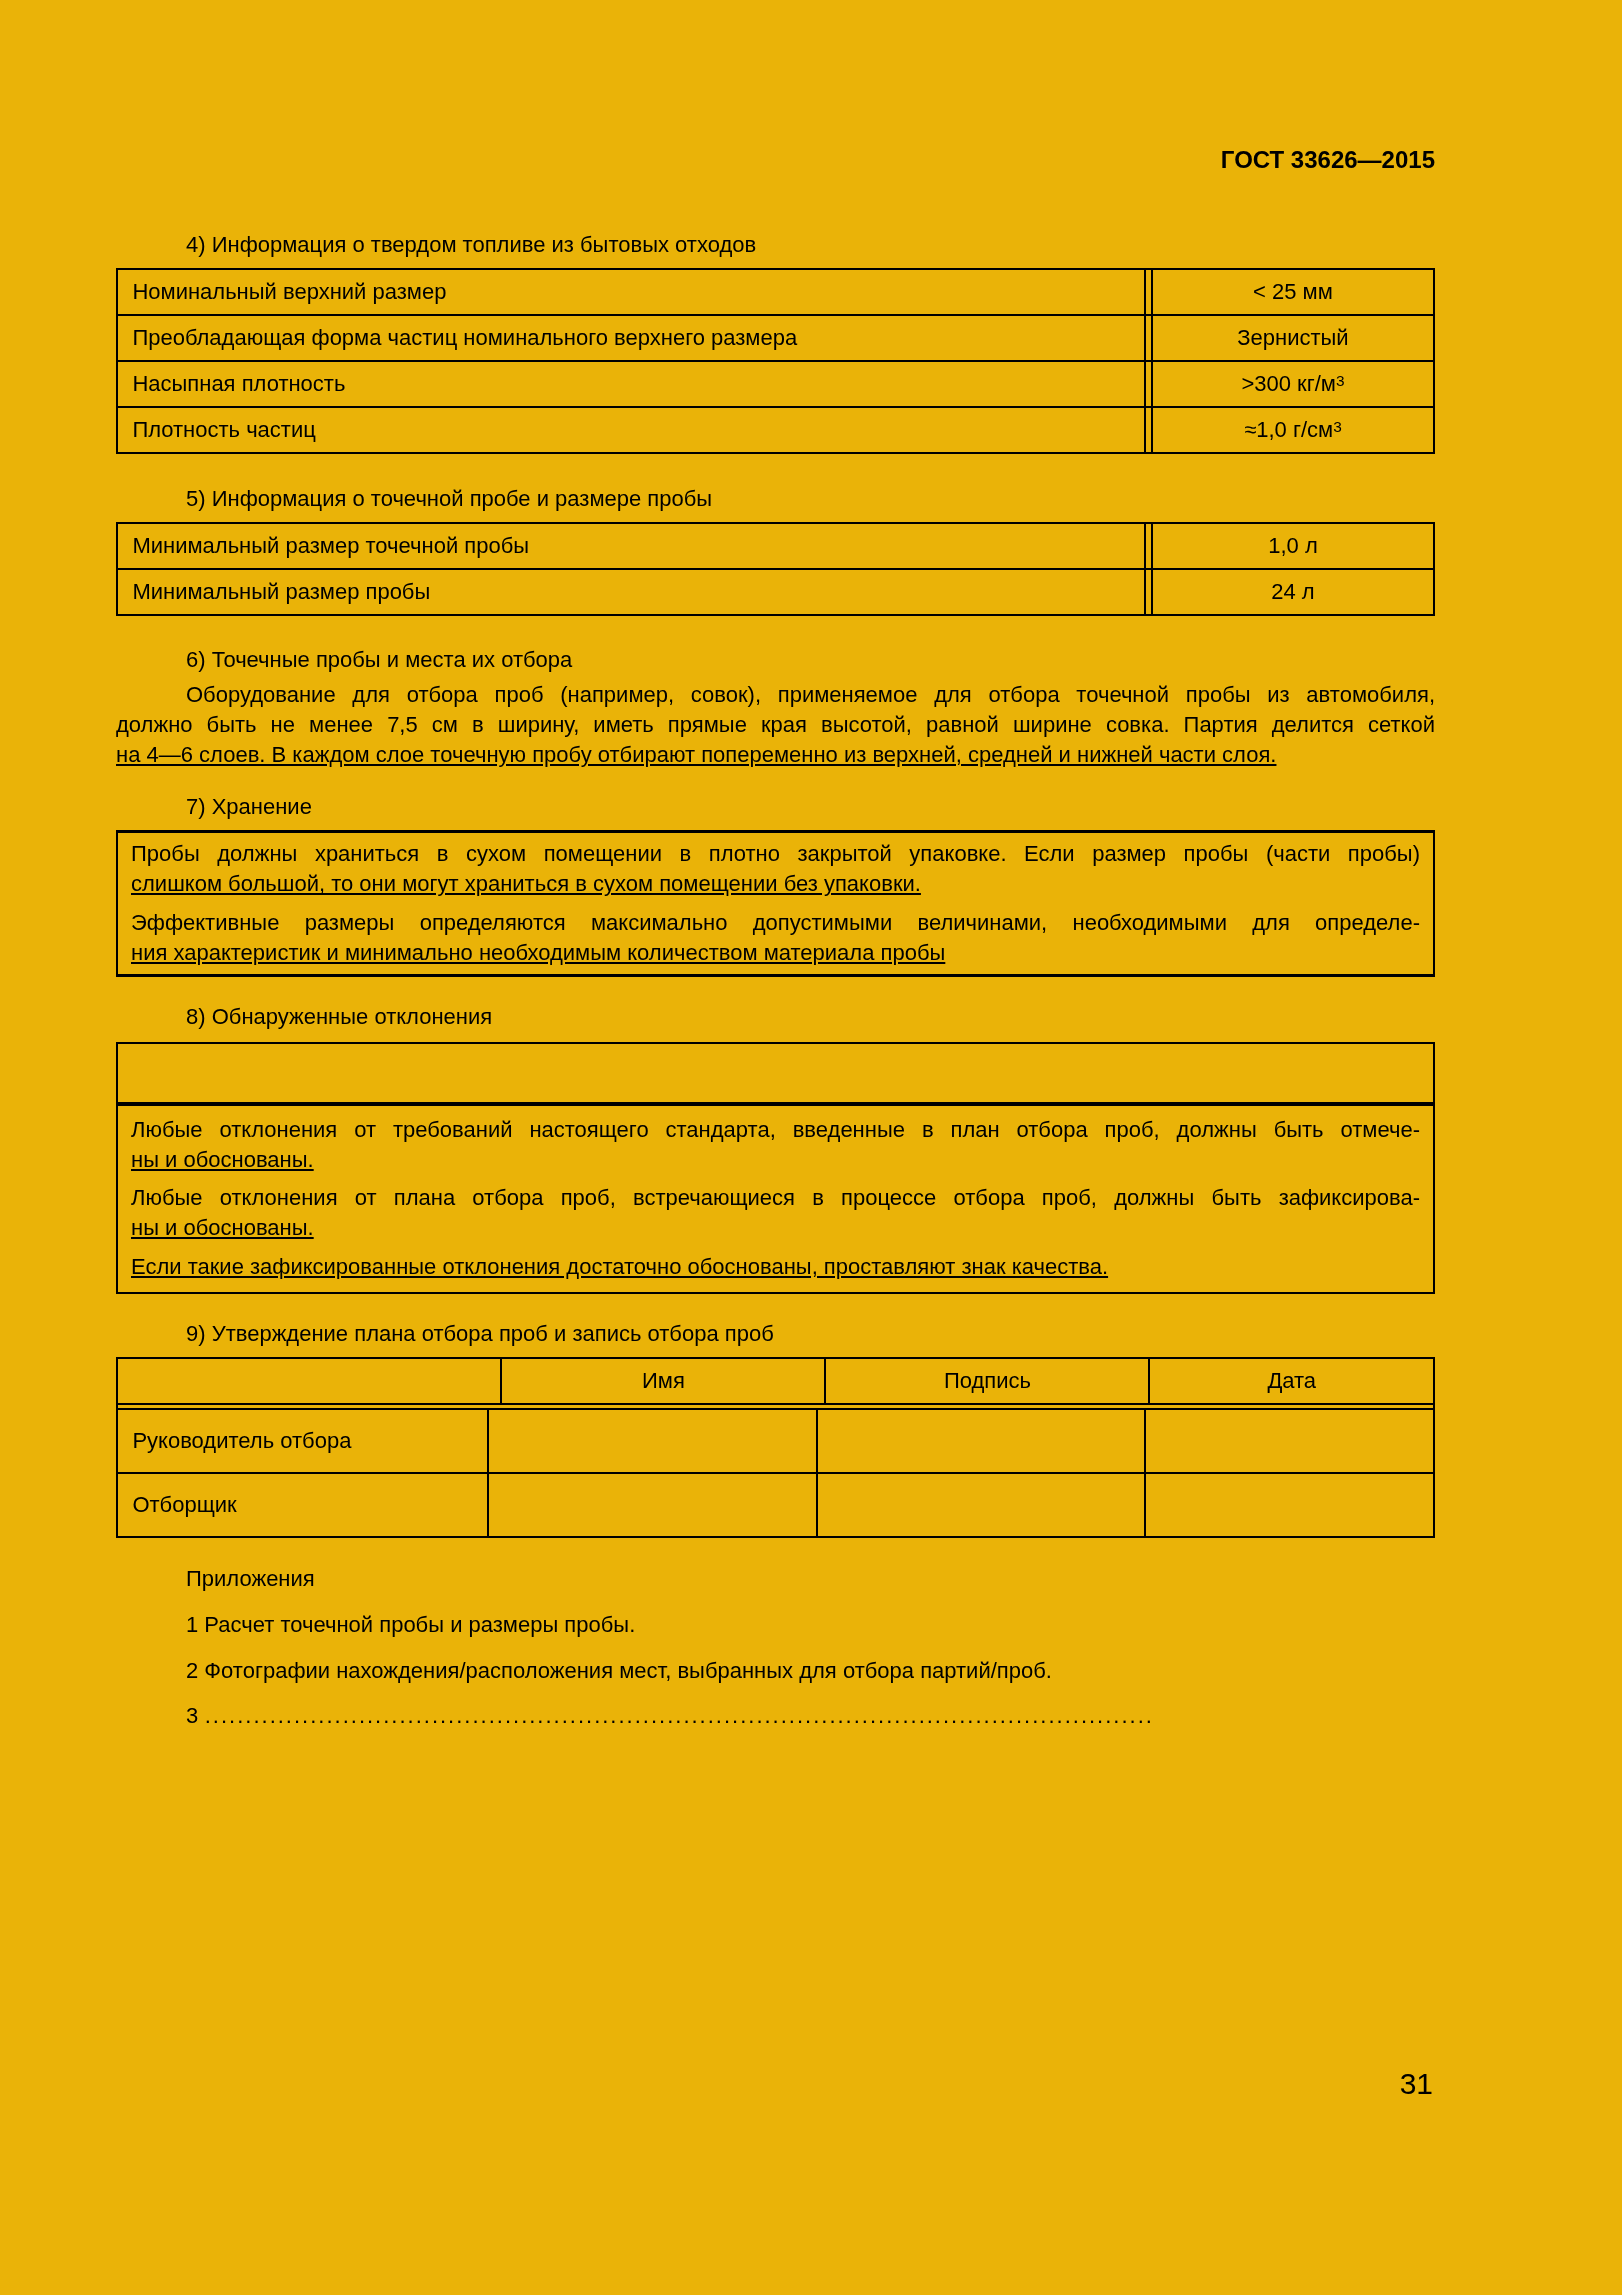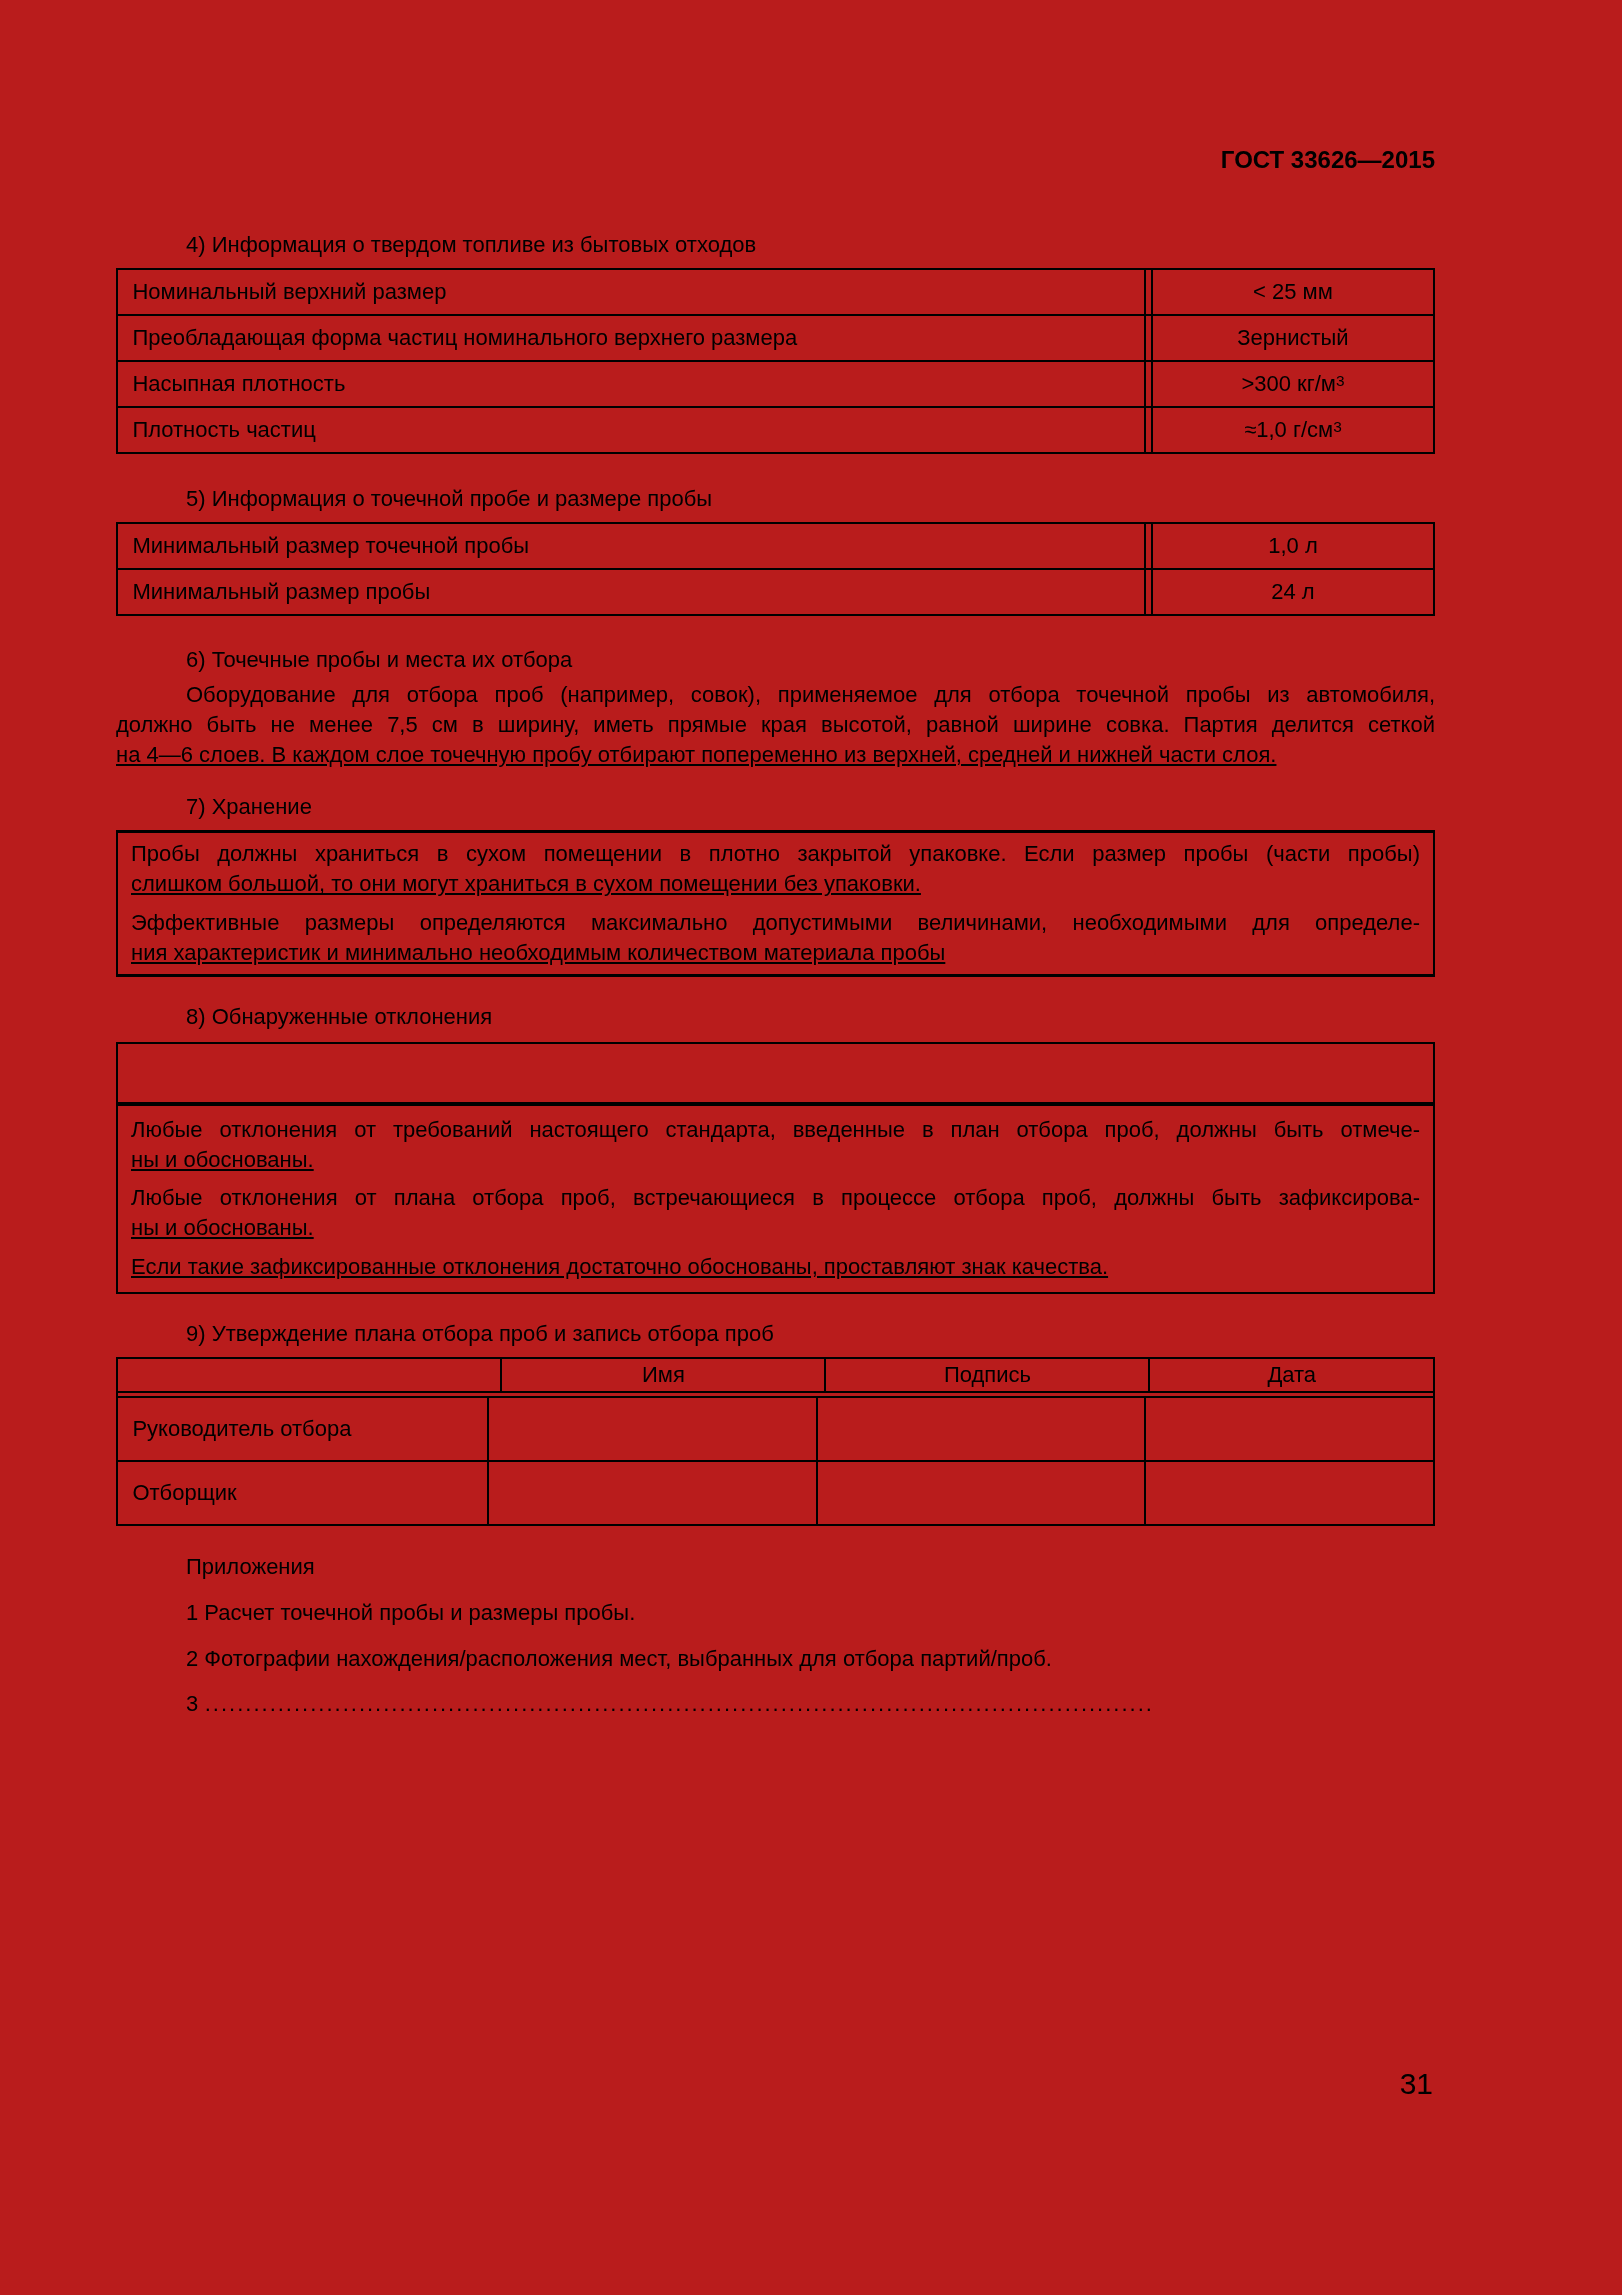--- a/index.html
+++ b/index.html
@@ -1,20 +1,20 @@
 <!DOCTYPE html>
 <html style="font-size:10.5px"><head>
 <meta charset="utf-8">
 <style>
   html, body { margin: 0; padding: 0; background: #ffffff; }
   .page {
     position: relative;
     width: 1623px;
     height: 2295px;
-    background: #b91c1c;
+    background: #eab308;
     color: #000000;
     font-family: "Liberation Sans", "DejaVu Sans", sans-serif;
     font-size: 22px;
     overflow: hidden;
   }
   .content {
     margin-left: 116px;
     width: 1319px;
   }
   .doc-header {
@@ -94,21 +94,21 @@
 
   
   .sig {
     margin-top: 7.9px;
     border: 2px solid #000;
     border-top-width: 2.6px;
     border-bottom-width: 2.6px;
     box-sizing: border-box;
   }
   .sigrow { display: flex; align-items: stretch; height: 62px; }
-  .sigrow.hdr { height: 32px; margin-left: 19px; }
+  .sigrow.hdr { height: 44px; margin-left: 19px; }
   .sigrow.divided { border-top: 2.6px solid #000; }
   .sigcell {
     box-sizing: border-box;
     display: flex; align-items: center;
     white-space: nowrap;
   }
   .sigcell.c0 { flex: 0 0 28.2%; padding-left: 14.4px; border-right: 2px solid #000; }
   .sigcell.cm { flex: 0 0 25%; border-right: 2px solid #000; justify-content: center; }
   .sigcell.ce { flex: 1; justify-content: center; }
   .dblline { height: 3.3px; border-top: 2.6px solid #000; border-bottom: 2px solid #000; }

